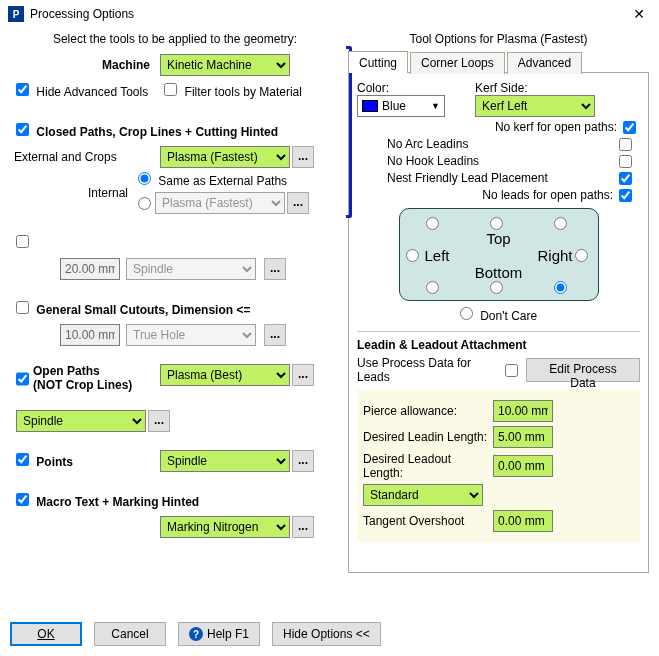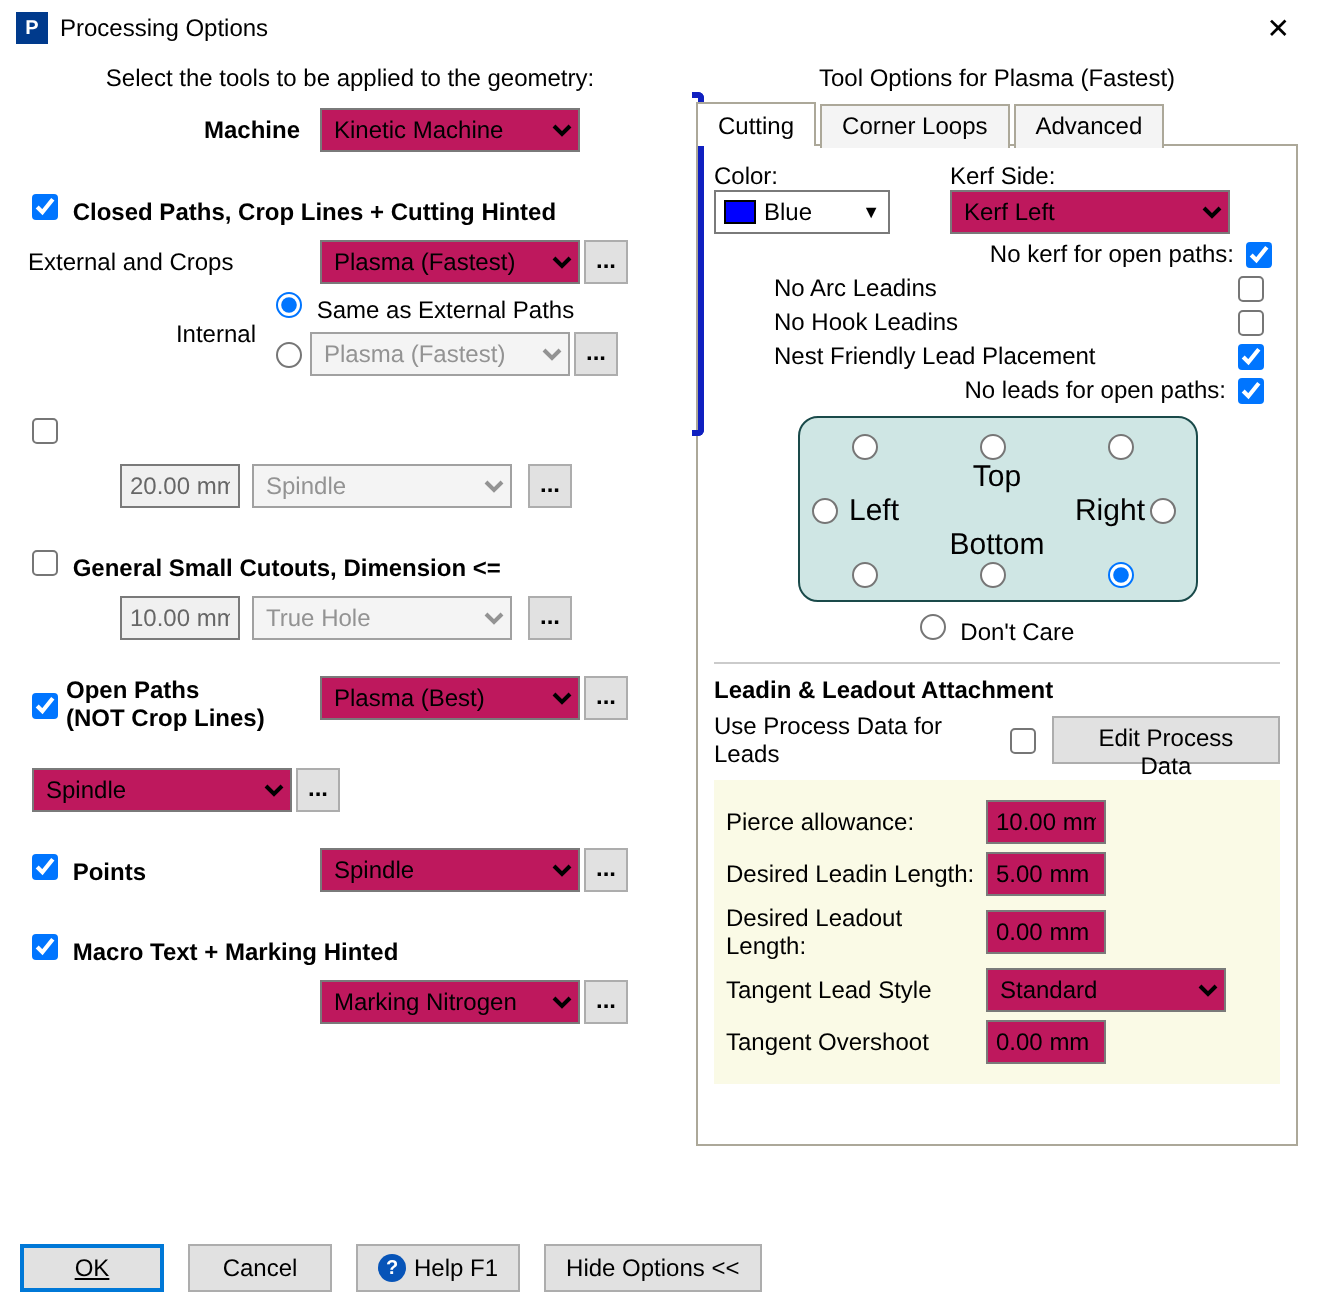--- a/index.html
+++ b/index.html
@@ -41,21 +41,21 @@
   .right-col { flex: 1; }
   .instr { text-align: center; margin: 4px 0 8px; }
   .row { display: flex; align-items: center; margin: 4px 0; min-height: 22px; }
   .label-bold { font-weight: bold; }
   .lbl { width: 150px; text-align: right; padding-right: 10px; }
   .lbl-left { width: 150px; padding-left: 4px; }
   select, input[type=text] {
     font-family: inherit; font-size: 12px;
     height: 22px;
     border: 1px solid #7a7a7a;
-    background: #be185d;
+    background: #bef264;
   }
   select { width: 130px; padding: 1px 2px; }
   input[type=text] { width: 60px; padding: 1px 4px; }
   input[type=text].wider { width: 60px; }
   input[disabled], select[disabled] { background: #f0f0f0; color: #666; }
   .more-btn {
     width: 22px; height: 22px;
     border: 1px solid #adadad;
     background: #e1e1e1;
     text-align: center;
@@ -168,20 +168,30 @@
   <div class="left-col">
     <div class="instr">Select the tools to be applied to the geometry:</div>
 
     <div class="row">
       <div class="lbl label-bold">Machine</div>
       <select>
         <option>Kinetic Machine</option>
       </select>
     </div>
 
+    <div class="row" style="gap:16px; padding-left:6px;">
+      <label>
+        <input type="checkbox" checked="" style="">
+        <span>Hide Advanced Tools</span>
+      </label>
+      <label>
+        <input type="checkbox" style="">
+        <span>Filter tools by Material</span>
+      </label>
+    </div>
 
     <div class="sep"></div>
 
     <div class="row" style="padding-left:6px;">
       <label class="label-bold">
         <input type="checkbox" checked="" style="">
         <span>Closed Paths,  Crop Lines  +  Cutting Hinted</span>
       </label>
     </div>
     <div class="row">
@@ -304,21 +314,21 @@
           <div class="color-select">
             <span style="display:flex;align-items:center;gap:4px;">
               <span class="swatch"></span>
               <span>Blue</span>
             </span>
             <span class="dd-arrow">▼</span>
           </div>
         </div>
         <div style="flex:1;">
           <div>Kerf Side:</div>
-          <select style="width:140px;">
+          <select style="width:120px;">
             <option>Kerf Left</option>
           </select>
         </div>
       </div>
 
       <div class="check-line">
         <span>No kerf for open paths:</span>
         <input type="checkbox" checked="" style="">
       </div>
 
@@ -385,21 +395,20 @@
         </div>
         <div class="prm-row">
           <span class="prm-lbl">Desired Leadin Length:</span>
           <input type="text" class="wider" value="5.00 mm" style="">
         </div>
         <div class="prm-row">
           <span class="prm-lbl">Desired Leadout Length:</span>
           <input type="text" class="wider" value="0.00 mm" style="">
         </div>
         <div class="prm-row">
-          <span class="prm-lbl">Tangent Lead Style</span>
           <select style="width:120px;">
             <option>Standard</option>
           </select>
         </div>
         <div class="prm-row">
           <span class="prm-lbl">Tangent Overshoot</span>
           <input type="text" class="wider" value="0.00 mm" style="">
         </div>
       </div>
     </div>

